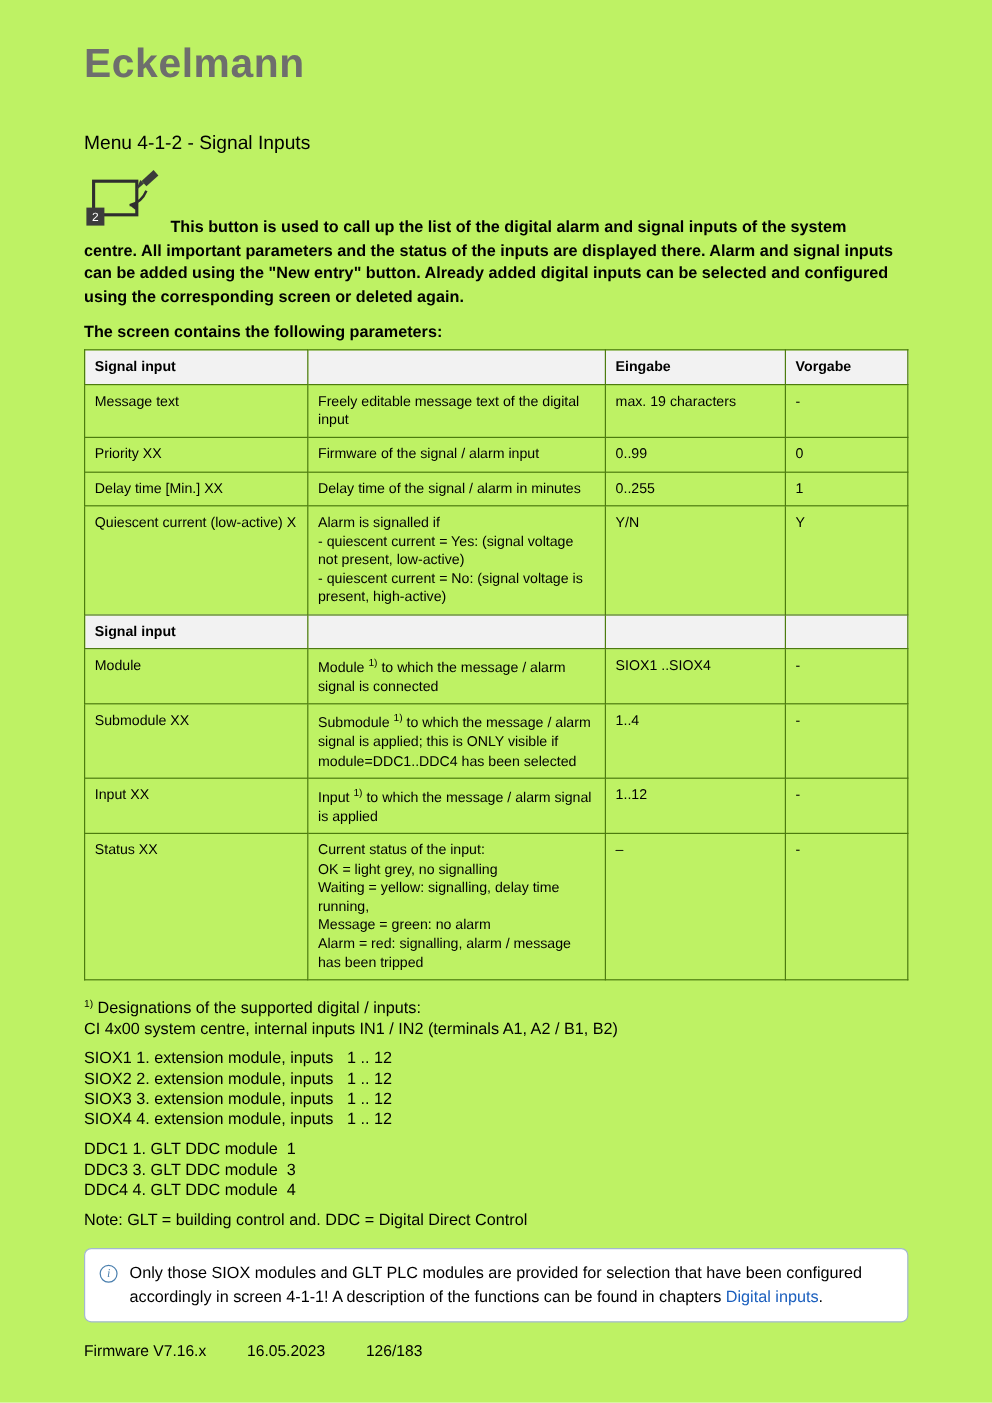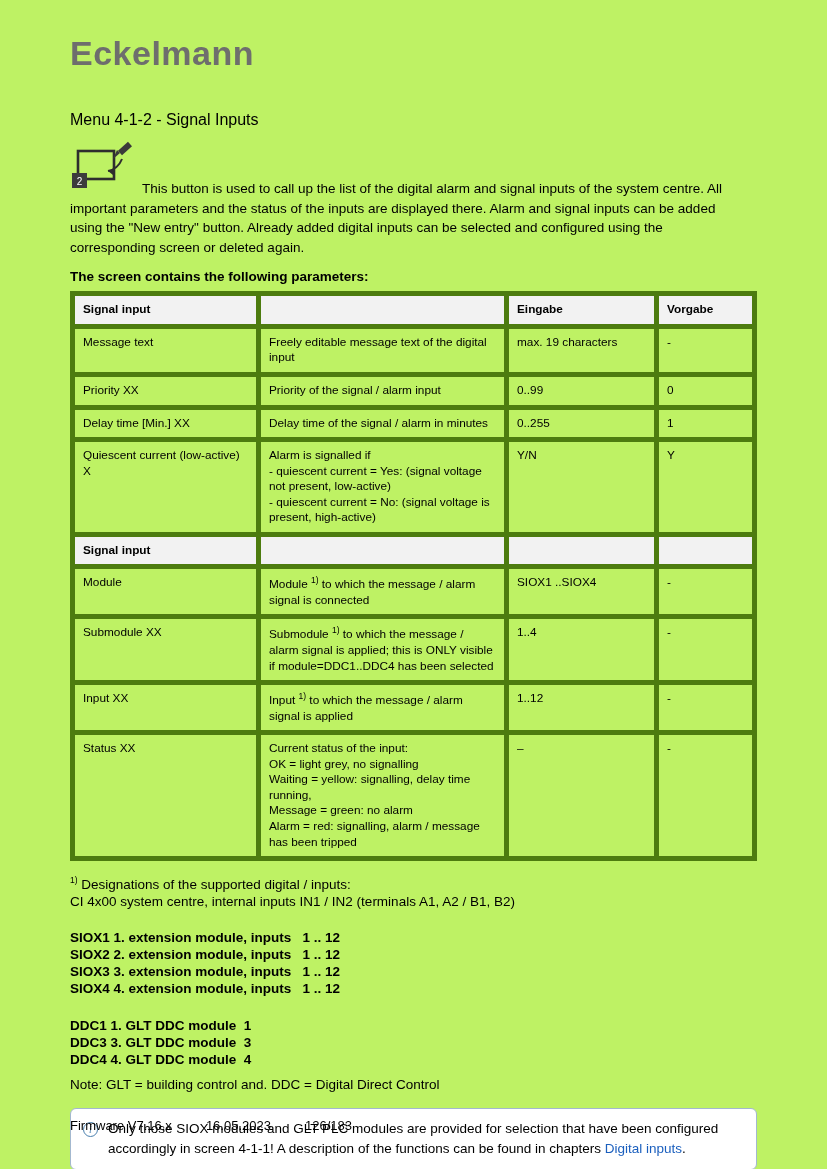--- a/index.html
+++ b/index.html
@@ -11,39 +11,40 @@
   }
   .logo {
     padding-top:34px; font-size:34px; font-weight:bold; color:#6e6e6d;
     letter-spacing:0.5px;
   }
   .menu-label { margin-top:38px; font-size:16px; }
   .icon-block { margin-top:12px; height:52px; }
   .intro {
     margin:-14px 12px 0 0; font-size:13.5px; line-height:1.45;
     text-indent:72px;
+    font-weight:bold;
   }
   .params-heading { margin:12px 0 7px 0; font-size:13.5px; font-weight:bold; }
 
   table.params {
     width:100%; border-collapse:collapse; font-size:11.8px; line-height:1.32;
     table-layout:fixed;
   }
   table.params th, table.params td {
-    border:5px solid #4d7c0f; padding:6px 8px; vertical-align:top; text-align:left;
+    border:1px solid #4d7c0f; padding:6px 8px; vertical-align:top; text-align:left;
   }
   table.params th { background:#f2f2f2; font-weight:bold; height:26px; }
   tr.section-row td { background:#f2f2f2; font-weight:bold; }
   td.multiline { white-space:pre-line; }
   sup { font-size:8.5px; }
 
   .footnotes { font-size:13.5px; }
   .fn-title { margin:14px 0 2px 0; }
   .fn-line { margin:0; white-space:pre-wrap; line-height:1.25; }
-  .fn-group { margin-top:20px;font-weight:bold; }
+  .fn-group { margin-top:8px; }
   .fn-note { margin:8px 0 0 0; }
 
   .info-box {
     margin-top:16px; border:1px solid #a3b8cf; border-radius:6px;
     padding:10px 12px; display:flex; gap:10px; font-size:13.5px; line-height:1.5;
     background:#fff;
   }
   .info-icon {
     flex:0 0 auto; width:15px; height:15px; margin-top:3px;
     border:1.3px solid #4a7fae; border-radius:50%; color:#4a7fae;
@@ -99,21 +100,21 @@
     </thead>
     <tbody>
       <tr>
         <td>Message text</td>
         <td class="multiline">Freely editable message text of the digital input</td>
         <td>max. 19 characters</td>
         <td>-</td>
       </tr>
       <tr>
         <td>Priority XX</td>
-        <td class="multiline">Priority of the signal / alarm input</td>
+        <td class="multiline">Firmware of the signal / alarm input</td>
         <td>0..99</td>
         <td>0</td>
       </tr>
       <tr>
         <td>Delay time [Min.] XX</td>
         <td class="multiline">Delay time of the signal / alarm in minutes</td>
         <td>0..255</td>
         <td>1</td>
       </tr>
       <tr>

